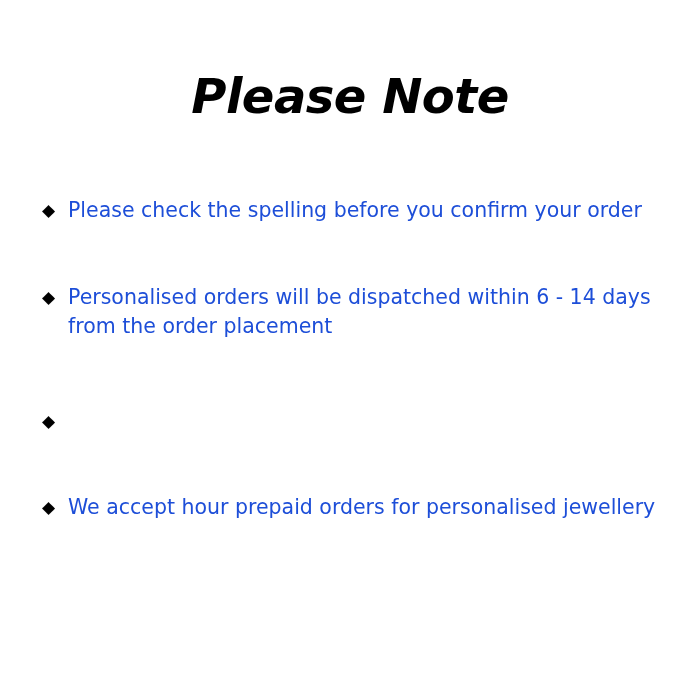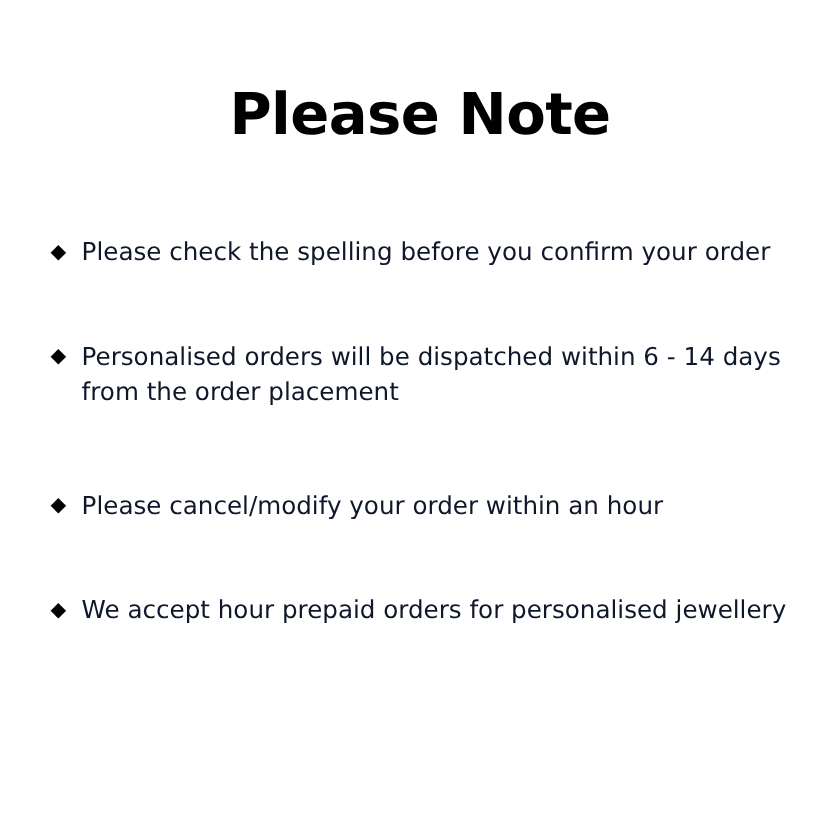--- a/index.html
+++ b/index.html
@@ -21,20 +21,21 @@
     box-sizing: border-box;
   }
   .title {
     text-align: center;
     font-size: 48px;
     font-weight: bold;
     letter-spacing: -0.5px;
     margin: 0;
     padding-top: 68px;
     color: #000000;
+    font-style: italic;
   }
   .notes {
     list-style: none;
     margin: 0;
     padding: 0;
     position: absolute;
     top: 196px;
     left: 40px;
     right: 40px;
   }
@@ -51,21 +52,21 @@
     width: 26px;
     font-size: 17px;
     line-height: 28px;
     color: #000000;
     text-align: left;
     padding-left: 2px;
   }
   .note-text {
     font-size: 20.5px;
     line-height: 29px;
-    color: #0f172a;
+    color: #1d4ed8;
     max-width: 600px;
   }
   .spacer-1 { margin-bottom: 58px; }
   .spacer-2 { margin-bottom: 66px; }
   .spacer-3 { margin-bottom: 58px; }
 </style>
 </head>
 <body>
 
 <div class="page">
@@ -79,21 +80,20 @@
       <span class="note-text">Please check the spelling before you confirm your order</span>
     </li>
 
     <li class="note-item spacer-2">
       <span class="bullet">◆</span>
       <span class="note-text">Personalised orders will be dispatched within 6 - 14 days from the order placement</span>
     </li>
 
     <li class="note-item spacer-3">
       <span class="bullet">◆</span>
-      <span class="note-text">Please cancel/modify your order within an hour</span>
     </li>
 
     <li class="note-item">
       <span class="bullet">◆</span>
       <span class="note-text"> We accept hour prepaid orders for personalised jewellery</span>
     </li>
 
   </ul>
 </div>
 

